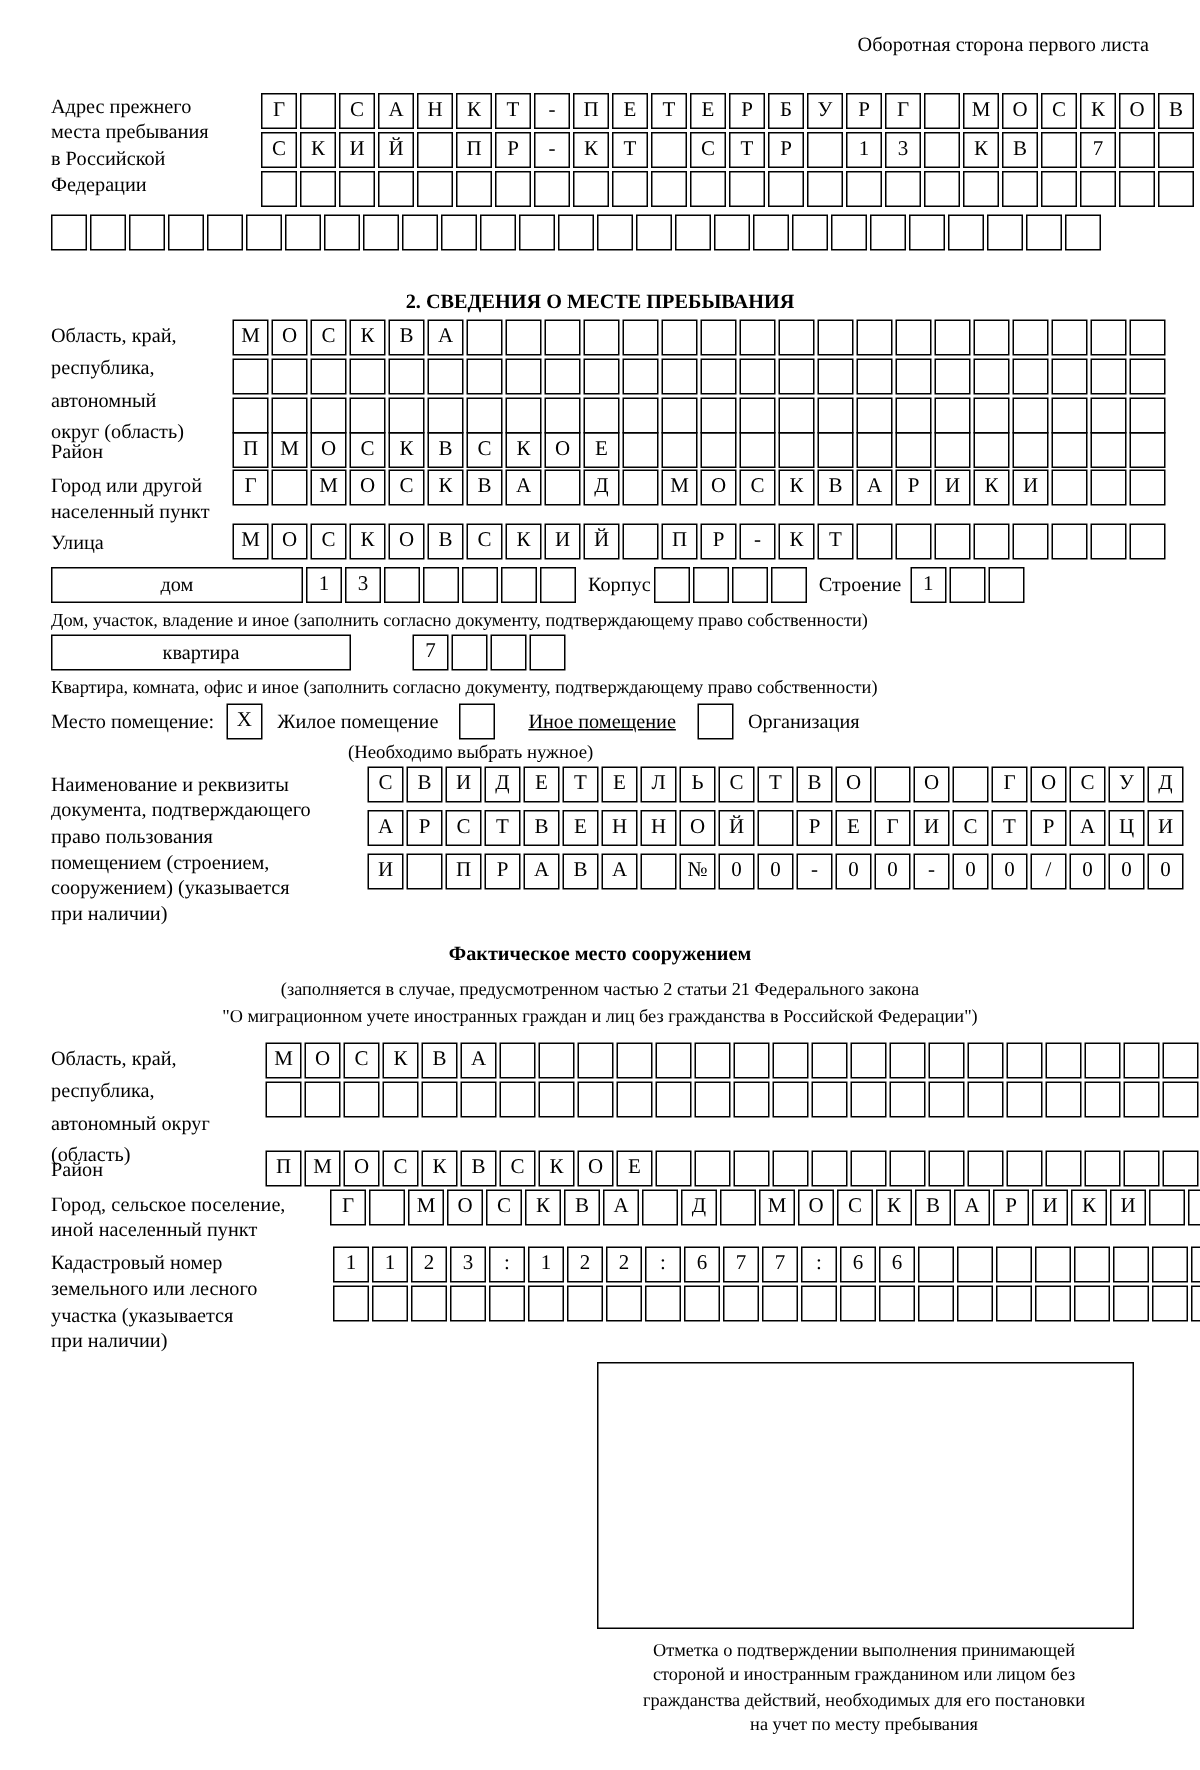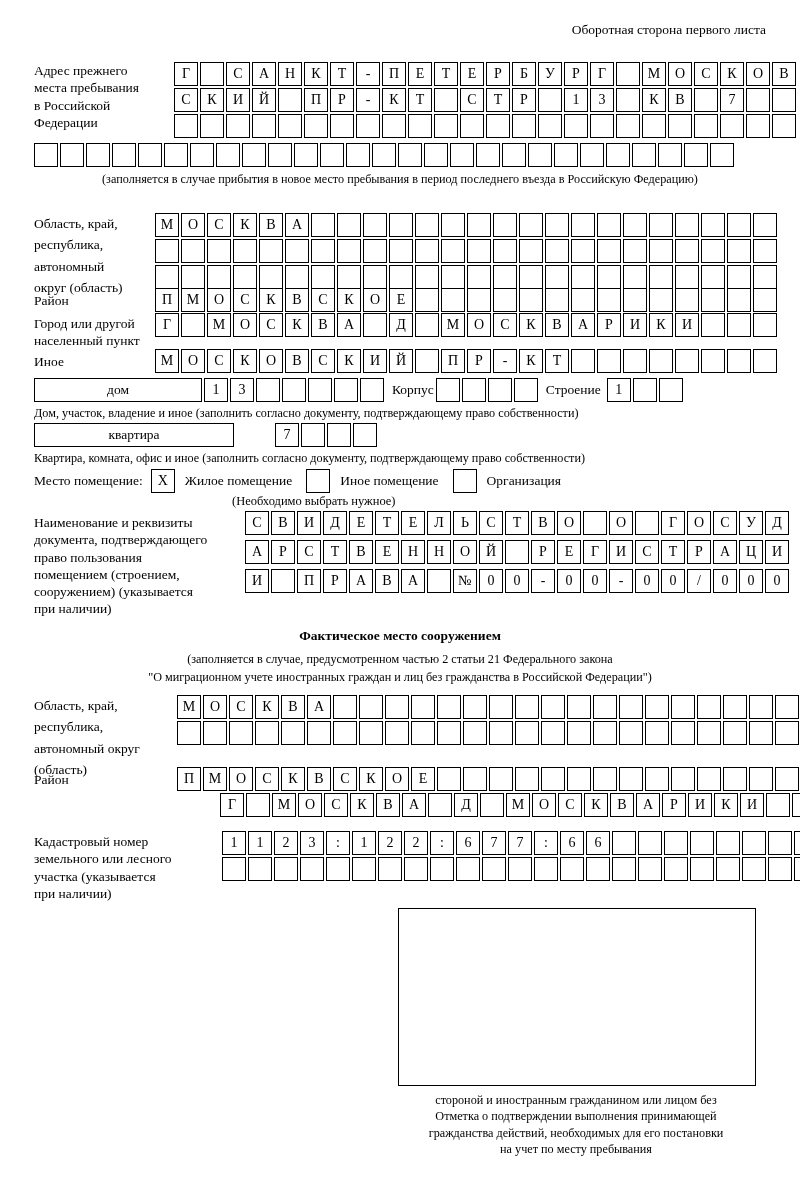--- a/index.html
+++ b/index.html
@@ -174,22 +174,22 @@
         <div class="cell"></div>
         <div class="cell"></div>
         <div class="cell"></div>
         <div class="cell"></div>
         <div class="cell"></div>
         <div class="cell"></div>
         <div class="cell"></div>
       </div>
     </div>
 
-  <div class="abs note center" style="left:34px;top:172px;width:732px;">(заполняется в случае прибытия в новое место пребывания в период последнего въезда в Российскую Федерацию)</div>
-
+
+  <div class="abs bold center" style="left:34px;top:193px;width:732px;font-size:13.5px;">2. СВЕДЕНИЯ О МЕСТЕ ПРЕБЫВАНИЯ</div>
 
   <div class="abs lbl" style="left:34px;top:215px;width:140px;">
     <div>Область, край,</div>
     <div style="margin-top:4px">республика,</div>
     <div style="margin-top:4px">автономный</div>
     <div style="margin-top:4px">округ (область)</div>
   </div>
   <div class="abs" id="s2-region" style="left:155px;top:213px;">
       <div class="boxrow">
         <div class="cell">М</div>
@@ -327,21 +327,21 @@
         <div class="cell">Р</div>
         <div class="cell">И</div>
         <div class="cell">К</div>
         <div class="cell">И</div>
         <div class="cell"></div>
         <div class="cell"></div>
         <div class="cell"></div>
       </div>
     </div>
 
-  <div class="abs lbl" style="left:34px;top:353px;">Иное</div>
+  <div class="abs lbl" style="left:34px;top:353px;">Улица</div>
   <div class="abs" id="s2-street" style="left:155px;top:349px;">
       <div class="boxrow">
         <div class="cell">М</div>
         <div class="cell">О</div>
         <div class="cell">С</div>
         <div class="cell">К</div>
         <div class="cell">О</div>
         <div class="cell">В</div>
         <div class="cell">С</div>
         <div class="cell">К</div>
@@ -400,21 +400,21 @@
         <div class="cell"></div>
       </div>
   </div>
   <div class="abs note" style="left:34px;top:451px;">Квартира, комната, офис и иное (заполнить согласно документу, подтверждающему право собственности)</div>
 
   <div class="abs inline-flex" style="left:34px;top:469px;">
     <div class="lbl">Место помещение:</div>
     <div class="cell" style="margin-left:8px;">X</div>
     <div class="lbl" style="margin-left:8px;">Жилое помещение</div>
     <div class="cell" style="margin-left:14px;"></div>
-    <div class="lbl" style="margin-left:8px;">Иное помещение</div>
+    <div class="lbl" style="margin-left:20px;text-decoration:underline;">Иное помещение</div>
     <div class="cell" style="margin-left:14px;"></div>
     <div class="lbl" style="margin-left:8px;">Организация</div>
   </div>
   <div class="abs lbl-s" style="left:232px;top:494px;">(Необходимо выбрать нужное)</div>
 
   <div class="abs lbl" style="left:34px;top:514px;width:210px;">
     <div>Наименование и реквизиты</div>
     <div>документа, подтверждающего</div>
     <div>право пользования</div>
     <div>помещением (строением,</div>
@@ -581,20 +581,24 @@
         <div class="cell"></div>
         <div class="cell"></div>
         <div class="cell"></div>
         <div class="cell"></div>
         <div class="cell"></div>
         <div class="cell"></div>
         <div class="cell"></div>
       </div>
     </div>
 
+  <div class="abs lbl" style="left:34px;top:794px;width:170px;">
+    <div>Город, сельское поселение,</div>
+    <div>иной населенный пункт</div>
+  </div>
   <div class="abs" id="s3-city" style="left:220px;top:793px;">
       <div class="boxrow">
         <div class="cell">Г</div>
         <div class="cell"></div>
         <div class="cell">М</div>
         <div class="cell">О</div>
         <div class="cell">С</div>
         <div class="cell">К</div>
         <div class="cell">В</div>
         <div class="cell">А</div>
@@ -670,19 +674,19 @@
         <div class="cell"></div>
         <div class="cell"></div>
         <div class="cell"></div>
         <div class="cell"></div>
         <div class="cell"></div>
       </div>
     </div>
 
   <div class="abs bigbox" style="left:398px;top:908px;width:358px;height:178px;"></div>
   <div class="abs center" style="left:380px;top:1092px;width:392px;font-size:12.2px;line-height:1.35;">
+    <div>Отметка о подтверждении выполнения принимающей</div>
     <div>стороной и иностранным гражданином или лицом без</div>
-    <div>Отметка о подтверждении выполнения принимающей</div>
     <div>гражданства действий, необходимых для его постановки</div>
     <div>на учет по месту пребывания</div>
   </div>
 
 </div>
 
 </body></html>

